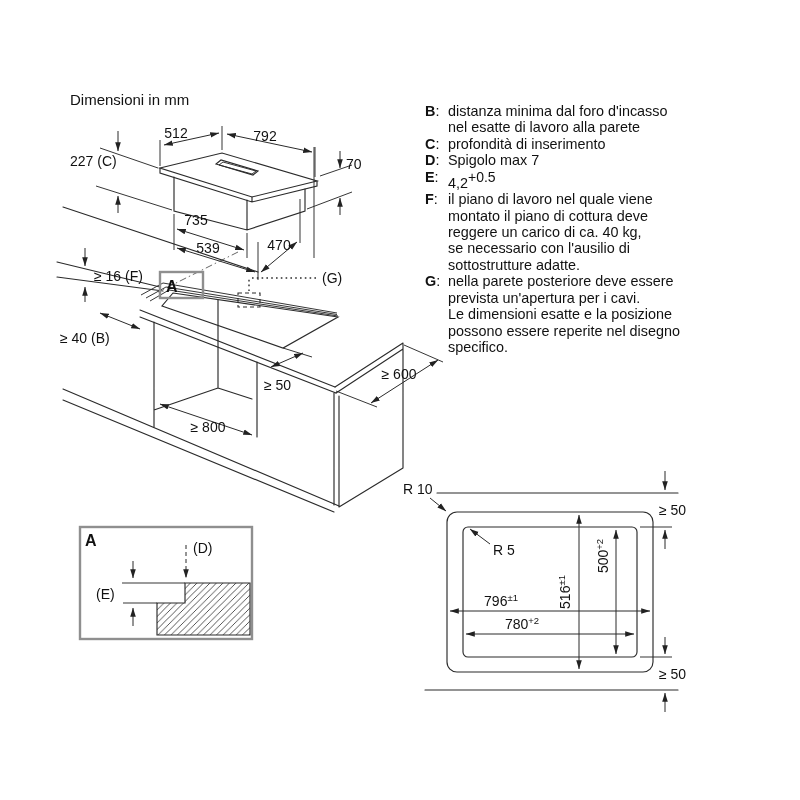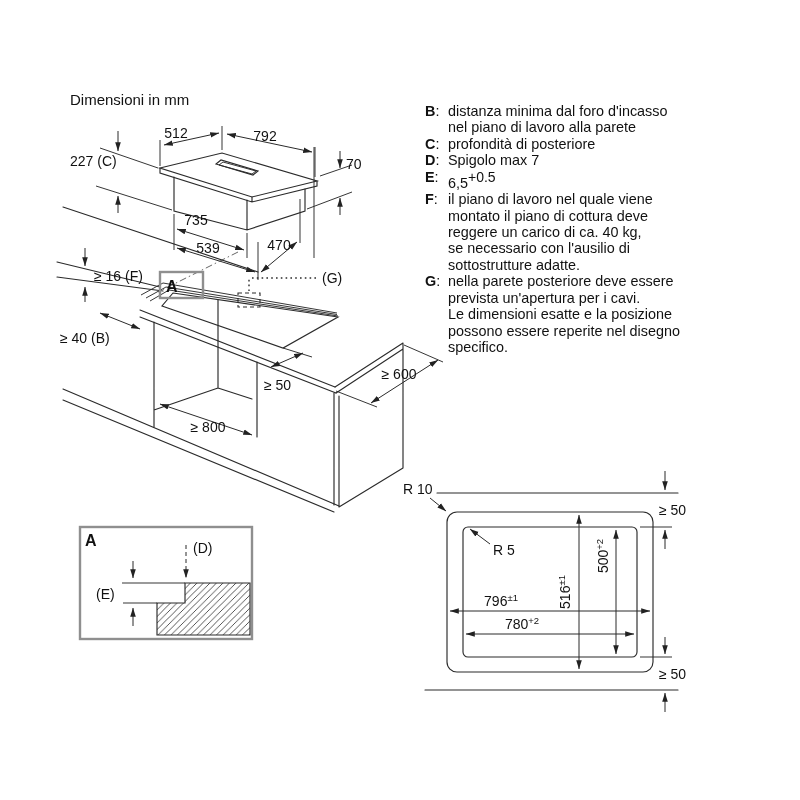--- a/index.html
+++ b/index.html
@@ -26,33 +26,33 @@
 </style>
 </head>
 <body>
 
 <div id="title">Dimensioni in mm</div>
 
 <div id="legend">
   <div class="lrow">
     <span class="lkey"><b>B</b><span>:</span></span>
     <span class="ltext">distanza minima dal foro d'incasso
-nel piano di lavoro alla parete</span>
+nel esatte di lavoro alla parete</span>
   </div>
   <div class="lrow">
     <span class="lkey"><b>C</b><span>:</span></span>
-    <span class="ltext">profondità di posteriore</span>
+    <span class="ltext">profondità di inserimento</span>
   </div>
   <div class="lrow">
     <span class="lkey"><b>D</b><span>:</span></span>
     <span class="ltext">Spigolo max 7</span>
   </div>
   <div class="lrow">
     <span class="lkey"><b>E</b><span>:</span></span>
-    <span class="ltext"><span>6,5</span><sup>+0.5</sup></span>
+    <span class="ltext"><span>4,2</span><sup>+0.5</sup></span>
   </div>
   <div class="lrow">
     <span class="lkey"><b>F</b><span>:</span></span>
     <span class="ltext">il piano di lavoro nel quale viene
 montato il piano di cottura deve
 reggere un carico di ca. 40 kg,
 se necessario con l'ausilio di
 sottostrutture adatte.</span>
   </div>
   <div class="lrow">

